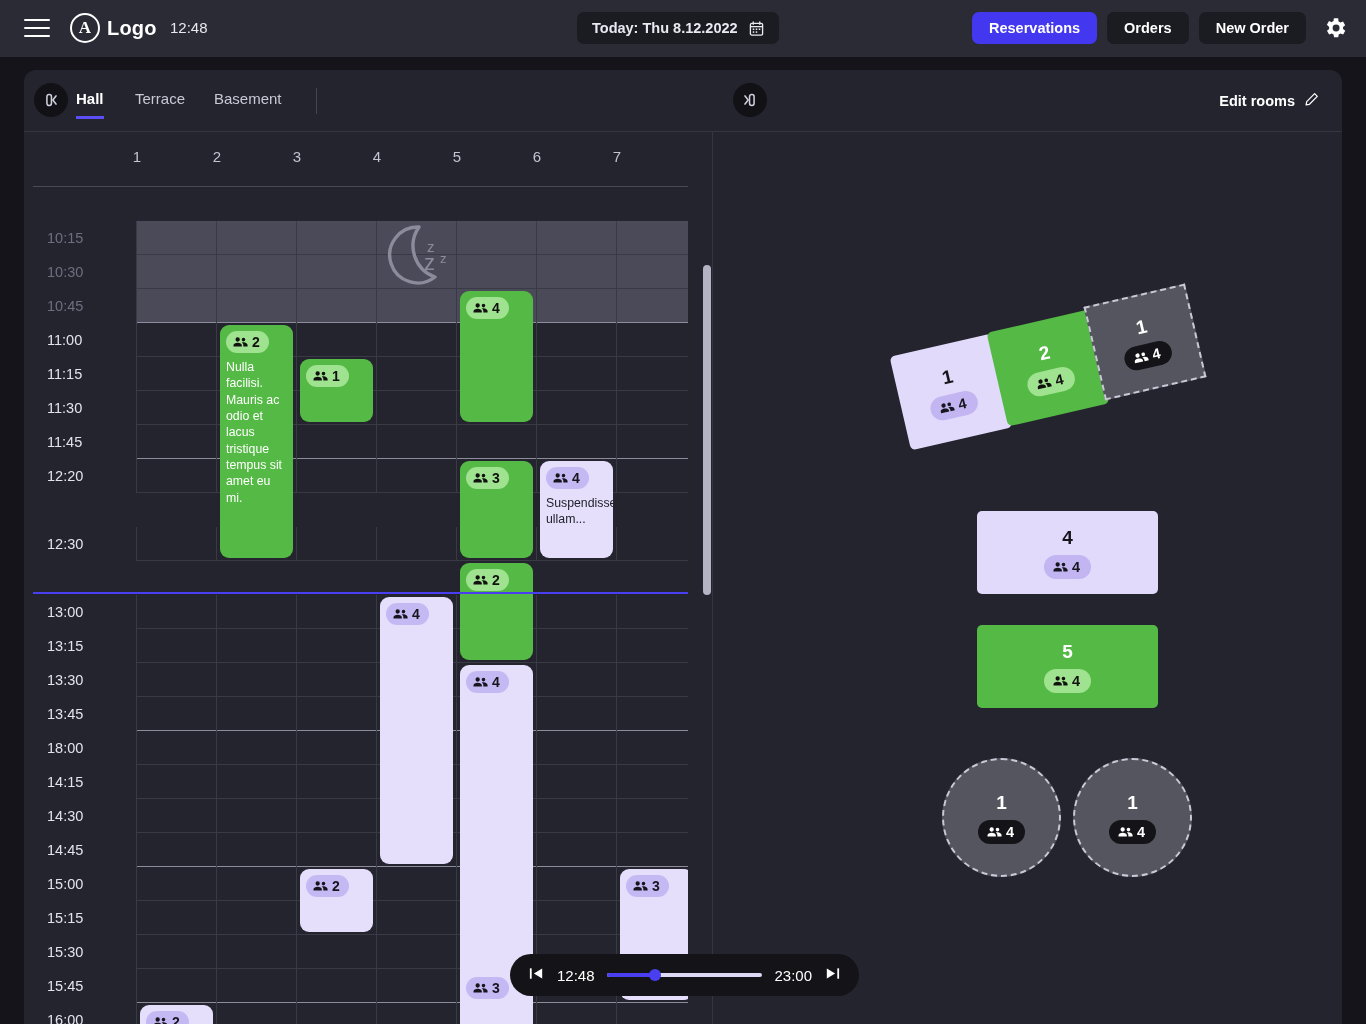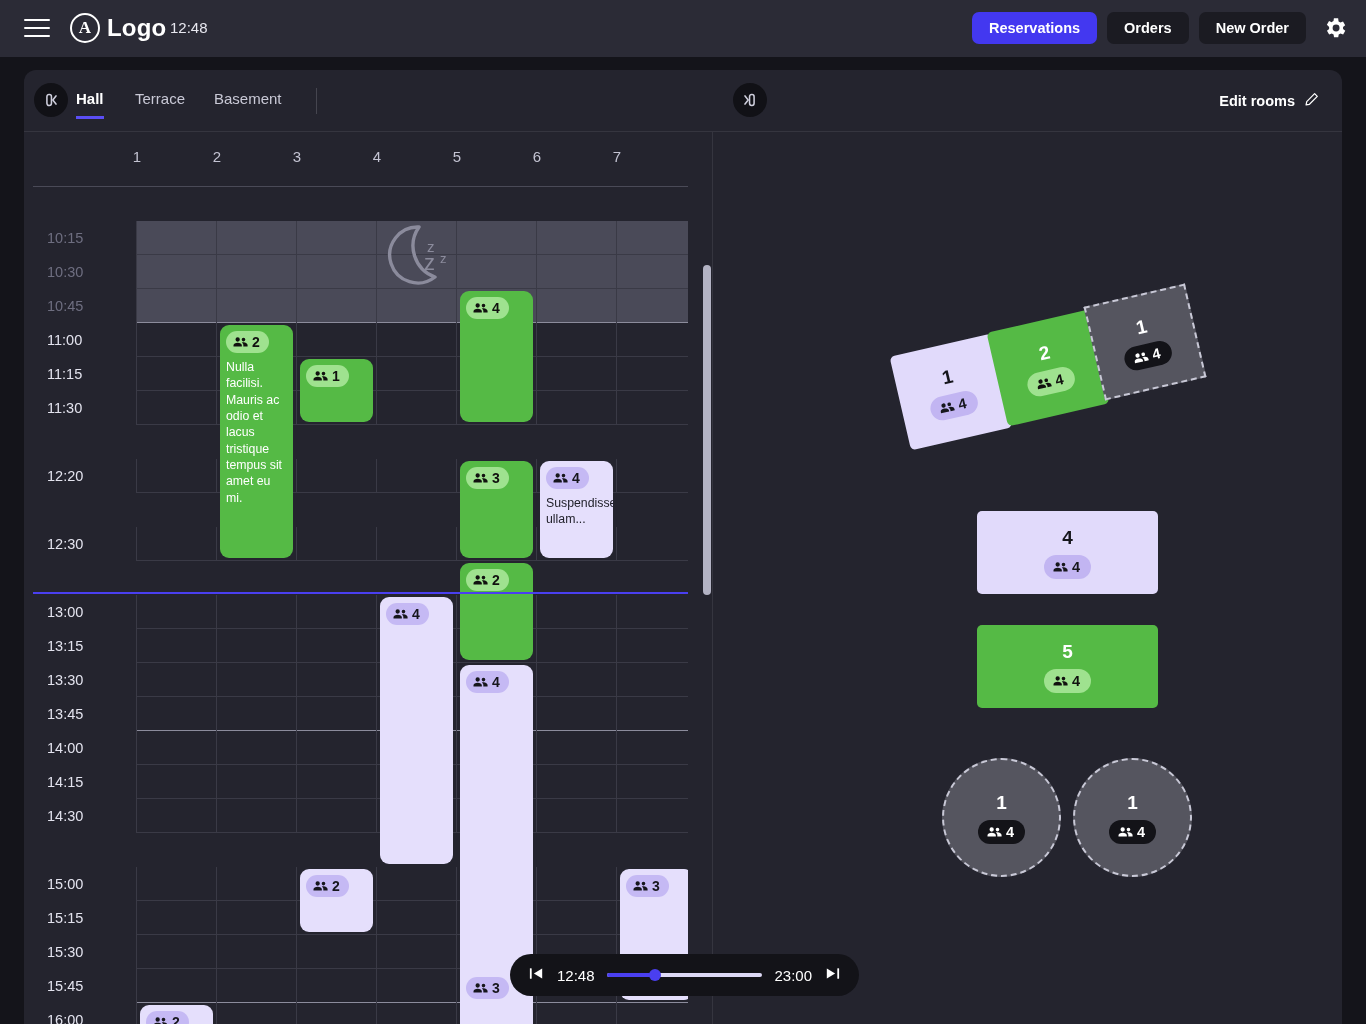--- a/index.html
+++ b/index.html
@@ -23,21 +23,21 @@
   }
   #hamburger span { display: block; height: 2px; width: 26px; background: #ffffff; border-radius: 1px; }
   #brand { position: absolute; left: 70px; top: 13px; display: flex; align-items: center; gap: 7px; }
   #brand .mark {
     width: 30px; height: 30px; border-radius: 50%;
     border: 2.5px solid #fff; color: #fff;
     font-size: 17px; font-weight: bold;
     display: flex; align-items: center; justify-content: center;
     font-family: "Liberation Serif", serif;
   }
-  #brand .word { color: #fff; font-size: 24px; font-weight: bold; letter-spacing: .2px; }
+  #brand .word { color: #fff; font-size: 20px; font-weight: bold; letter-spacing: .2px; }
   #clock { position: absolute; left: 170px; top: 19px; color: #e7e7ef; font-size: 15px; }
 
   #datepill {
     position: absolute; left: 577px; top: 12px; height: 32px;
     background: #1b1b22; border-radius: 7px;
     display: flex; align-items: center; gap: 11px;
     padding: 0 15px; cursor: pointer;
   }
   #datepill .txt { color: #e9e9f2; font-size: 14.5px; font-weight: bold; }
   .cal-ico { width: 15px; height: 15px; position: relative; display:inline-block; }
@@ -184,20 +184,35 @@
     <span></span>
   </div>
 
   <div id="brand">
     <div class="mark">A</div>
     <div class="word">Logo</div>
   </div>
 
   <div id="clock">12:48</div>
 
+  <div id="datepill">
+    <span class="txt">Today: Thu 8.12.2022</span>
+    <span class="cal-ico">
+      <svg width="15" height="15" viewBox="0 0 16 16" fill="none">
+        <rect x="1.5" y="2.5" width="13" height="12.5" rx="1.5" stroke="#e9e9f2" stroke-width="1.4"></rect>
+        <path d="M1.5 6h13" stroke="#e9e9f2" stroke-width="1.4"></path>
+        <path d="M4.5 1v2.5M11.5 1v2.5" stroke="#e9e9f2" stroke-width="1.4" stroke-linecap="round"></path>
+        <rect x="4" y="8" width="1.6" height="1.6" fill="#e9e9f2"></rect>
+        <rect x="7.2" y="8" width="1.6" height="1.6" fill="#e9e9f2"></rect>
+        <rect x="10.4" y="8" width="1.6" height="1.6" fill="#e9e9f2"></rect>
+        <rect x="4" y="11" width="1.6" height="1.6" fill="#e9e9f2"></rect>
+        <rect x="7.2" y="11" width="1.6" height="1.6" fill="#e9e9f2"></rect>
+      </svg>
+    </span>
+  </div>
 
   <div id="topActions">
     <button class="tbtn primary">Reservations</button>
     <button class="tbtn">Orders</button>
     <button class="tbtn">New Order</button>
     <span id="gear">
       <svg width="26" height="26" viewBox="0 0 24 24" fill="#ffffff">
         <path d="M19.4 13a7.8 7.8 0 0 0 0-2l2-1.6-2-3.4-2.4 1a7.6 7.6 0 0 0-1.7-1L14.9 3h-3.9l-.4 2.6c-.6.2-1.2.6-1.7 1l-2.4-1-2 3.4L6.6 11a7.8 7.8 0 0 0 0 2l-2 1.6 2 3.4 2.4-1c.5.4 1.1.8 1.7 1l.4 2.6h3.9l.4-2.6c.6-.2 1.2-.6 1.7-1l2.4 1 2-3.4-2.1-1.6ZM13 15.2a3.2 3.2 0 1 1 0-6.4 3.2 3.2 0 0 1 0 6.4Z"></path>
       </svg>
     </span>
@@ -375,20 +390,32 @@
           <div class="cellgrid" style="width: 560px;">
             <div class="cell" style="left: 0px;"></div>
             <div class="cell" style="left: 80px;"></div>
             <div class="cell" style="left: 160px;"></div>
             <div class="cell" style="left: 240px;"></div>
             <div class="cell" style="left: 320px;"></div>
             <div class="cell" style="left: 400px;"></div>
             <div class="cell" style="left: 480px;"></div>
           </div>
         </div>
+        <div class="trow hourline" style="top: 238px;">
+          <div class="tlabel">11:45</div>
+          <div class="cellgrid" style="width: 560px;">
+            <div class="cell" style="left: 0px;"></div>
+            <div class="cell" style="left: 80px;"></div>
+            <div class="cell" style="left: 160px;"></div>
+            <div class="cell" style="left: 240px;"></div>
+            <div class="cell" style="left: 320px;"></div>
+            <div class="cell" style="left: 400px;"></div>
+            <div class="cell" style="left: 480px;"></div>
+          </div>
+        </div>
         <div class="trow" style="top: 272px;">
           <div class="tlabel">12:20</div>
           <div class="cellgrid" style="width: 560px;">
             <div class="cell" style="left: 0px;"></div>
             <div class="cell" style="left: 80px;"></div>
             <div class="cell" style="left: 160px;"></div>
             <div class="cell" style="left: 240px;"></div>
             <div class="cell" style="left: 320px;"></div>
             <div class="cell" style="left: 400px;"></div>
             <div class="cell" style="left: 480px;"></div>
@@ -448,21 +475,21 @@
             <div class="cell" style="left: 0px;"></div>
             <div class="cell" style="left: 80px;"></div>
             <div class="cell" style="left: 160px;"></div>
             <div class="cell" style="left: 240px;"></div>
             <div class="cell" style="left: 320px;"></div>
             <div class="cell" style="left: 400px;"></div>
             <div class="cell" style="left: 480px;"></div>
           </div>
         </div>
         <div class="trow" style="top: 544px;">
-          <div class="tlabel">14:00</div>
+          <div class="tlabel">18:00</div>
           <div class="cellgrid" style="width: 560px;">
             <div class="cell" style="left: 0px;"></div>
             <div class="cell" style="left: 80px;"></div>
             <div class="cell" style="left: 160px;"></div>
             <div class="cell" style="left: 240px;"></div>
             <div class="cell" style="left: 320px;"></div>
             <div class="cell" style="left: 400px;"></div>
             <div class="cell" style="left: 480px;"></div>
           </div>
         </div>
@@ -473,20 +500,32 @@
             <div class="cell" style="left: 80px;"></div>
             <div class="cell" style="left: 160px;"></div>
             <div class="cell" style="left: 240px;"></div>
             <div class="cell" style="left: 320px;"></div>
             <div class="cell" style="left: 400px;"></div>
             <div class="cell" style="left: 480px;"></div>
           </div>
         </div>
         <div class="trow" style="top: 612px;">
           <div class="tlabel">14:30</div>
+          <div class="cellgrid" style="width: 560px;">
+            <div class="cell" style="left: 0px;"></div>
+            <div class="cell" style="left: 80px;"></div>
+            <div class="cell" style="left: 160px;"></div>
+            <div class="cell" style="left: 240px;"></div>
+            <div class="cell" style="left: 320px;"></div>
+            <div class="cell" style="left: 400px;"></div>
+            <div class="cell" style="left: 480px;"></div>
+          </div>
+        </div>
+        <div class="trow hourline" style="top: 646px;">
+          <div class="tlabel">14:45</div>
           <div class="cellgrid" style="width: 560px;">
             <div class="cell" style="left: 0px;"></div>
             <div class="cell" style="left: 80px;"></div>
             <div class="cell" style="left: 160px;"></div>
             <div class="cell" style="left: 240px;"></div>
             <div class="cell" style="left: 320px;"></div>
             <div class="cell" style="left: 400px;"></div>
             <div class="cell" style="left: 480px;"></div>
           </div>
         </div>

